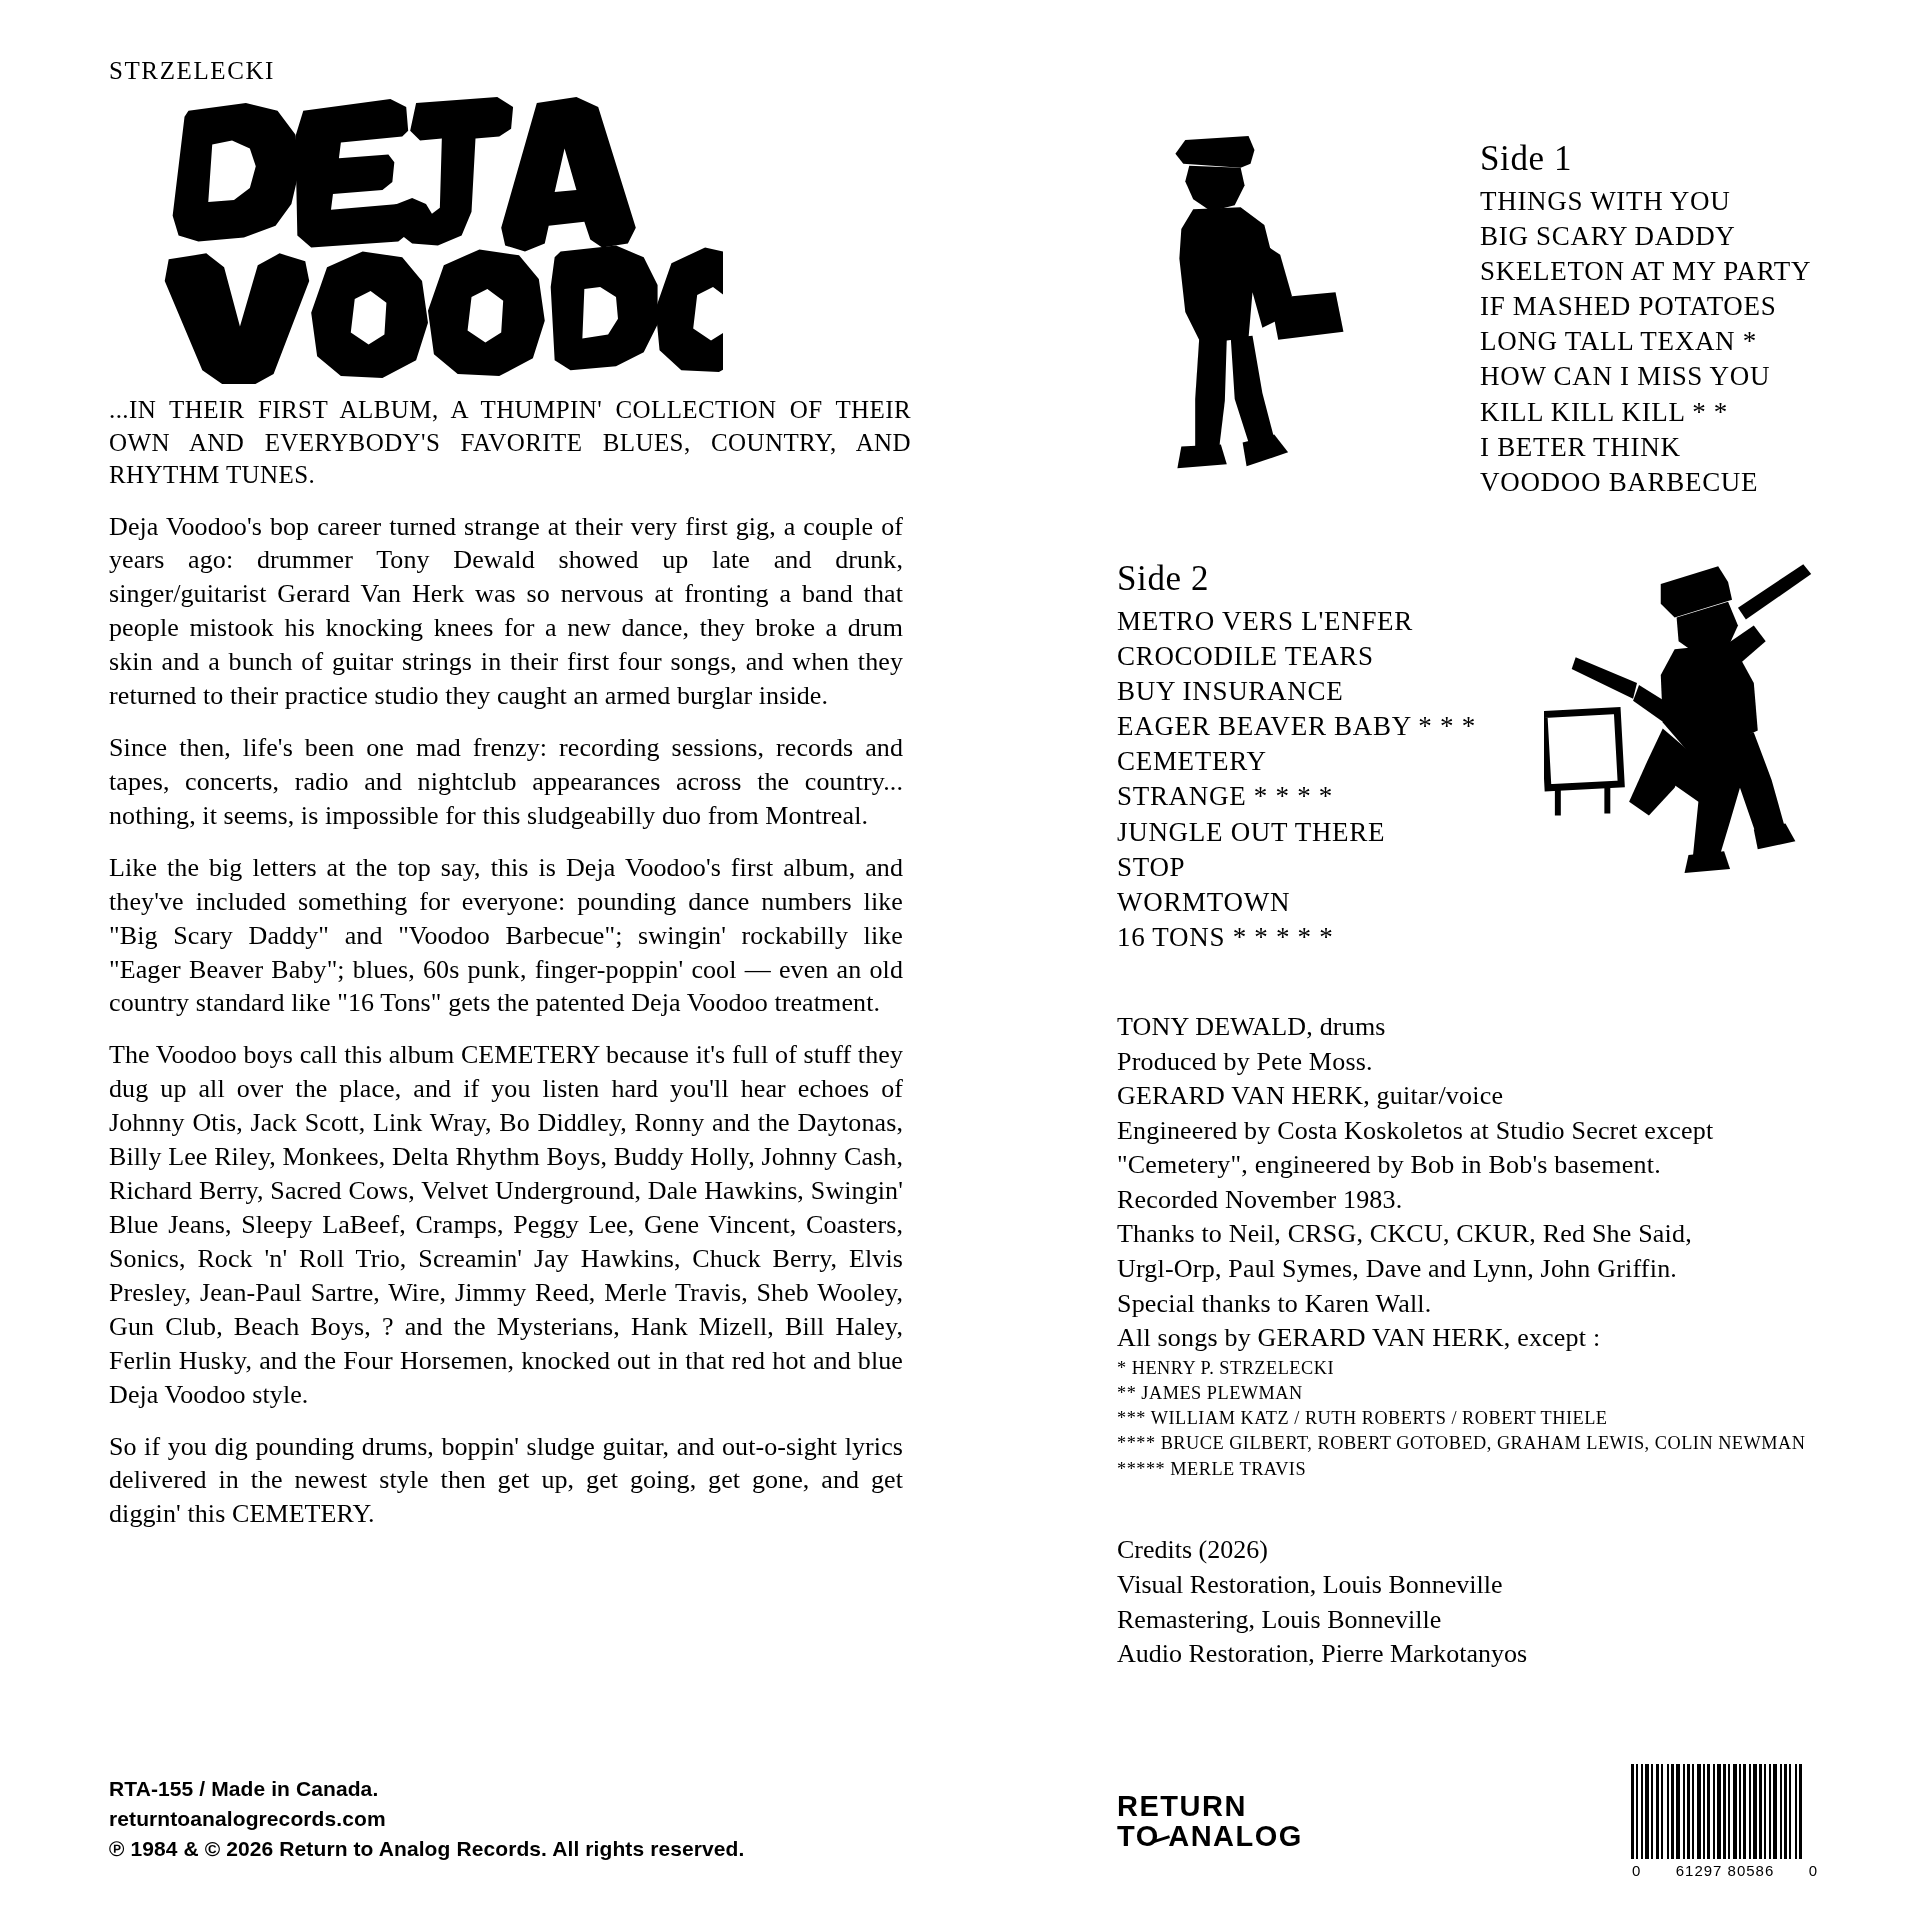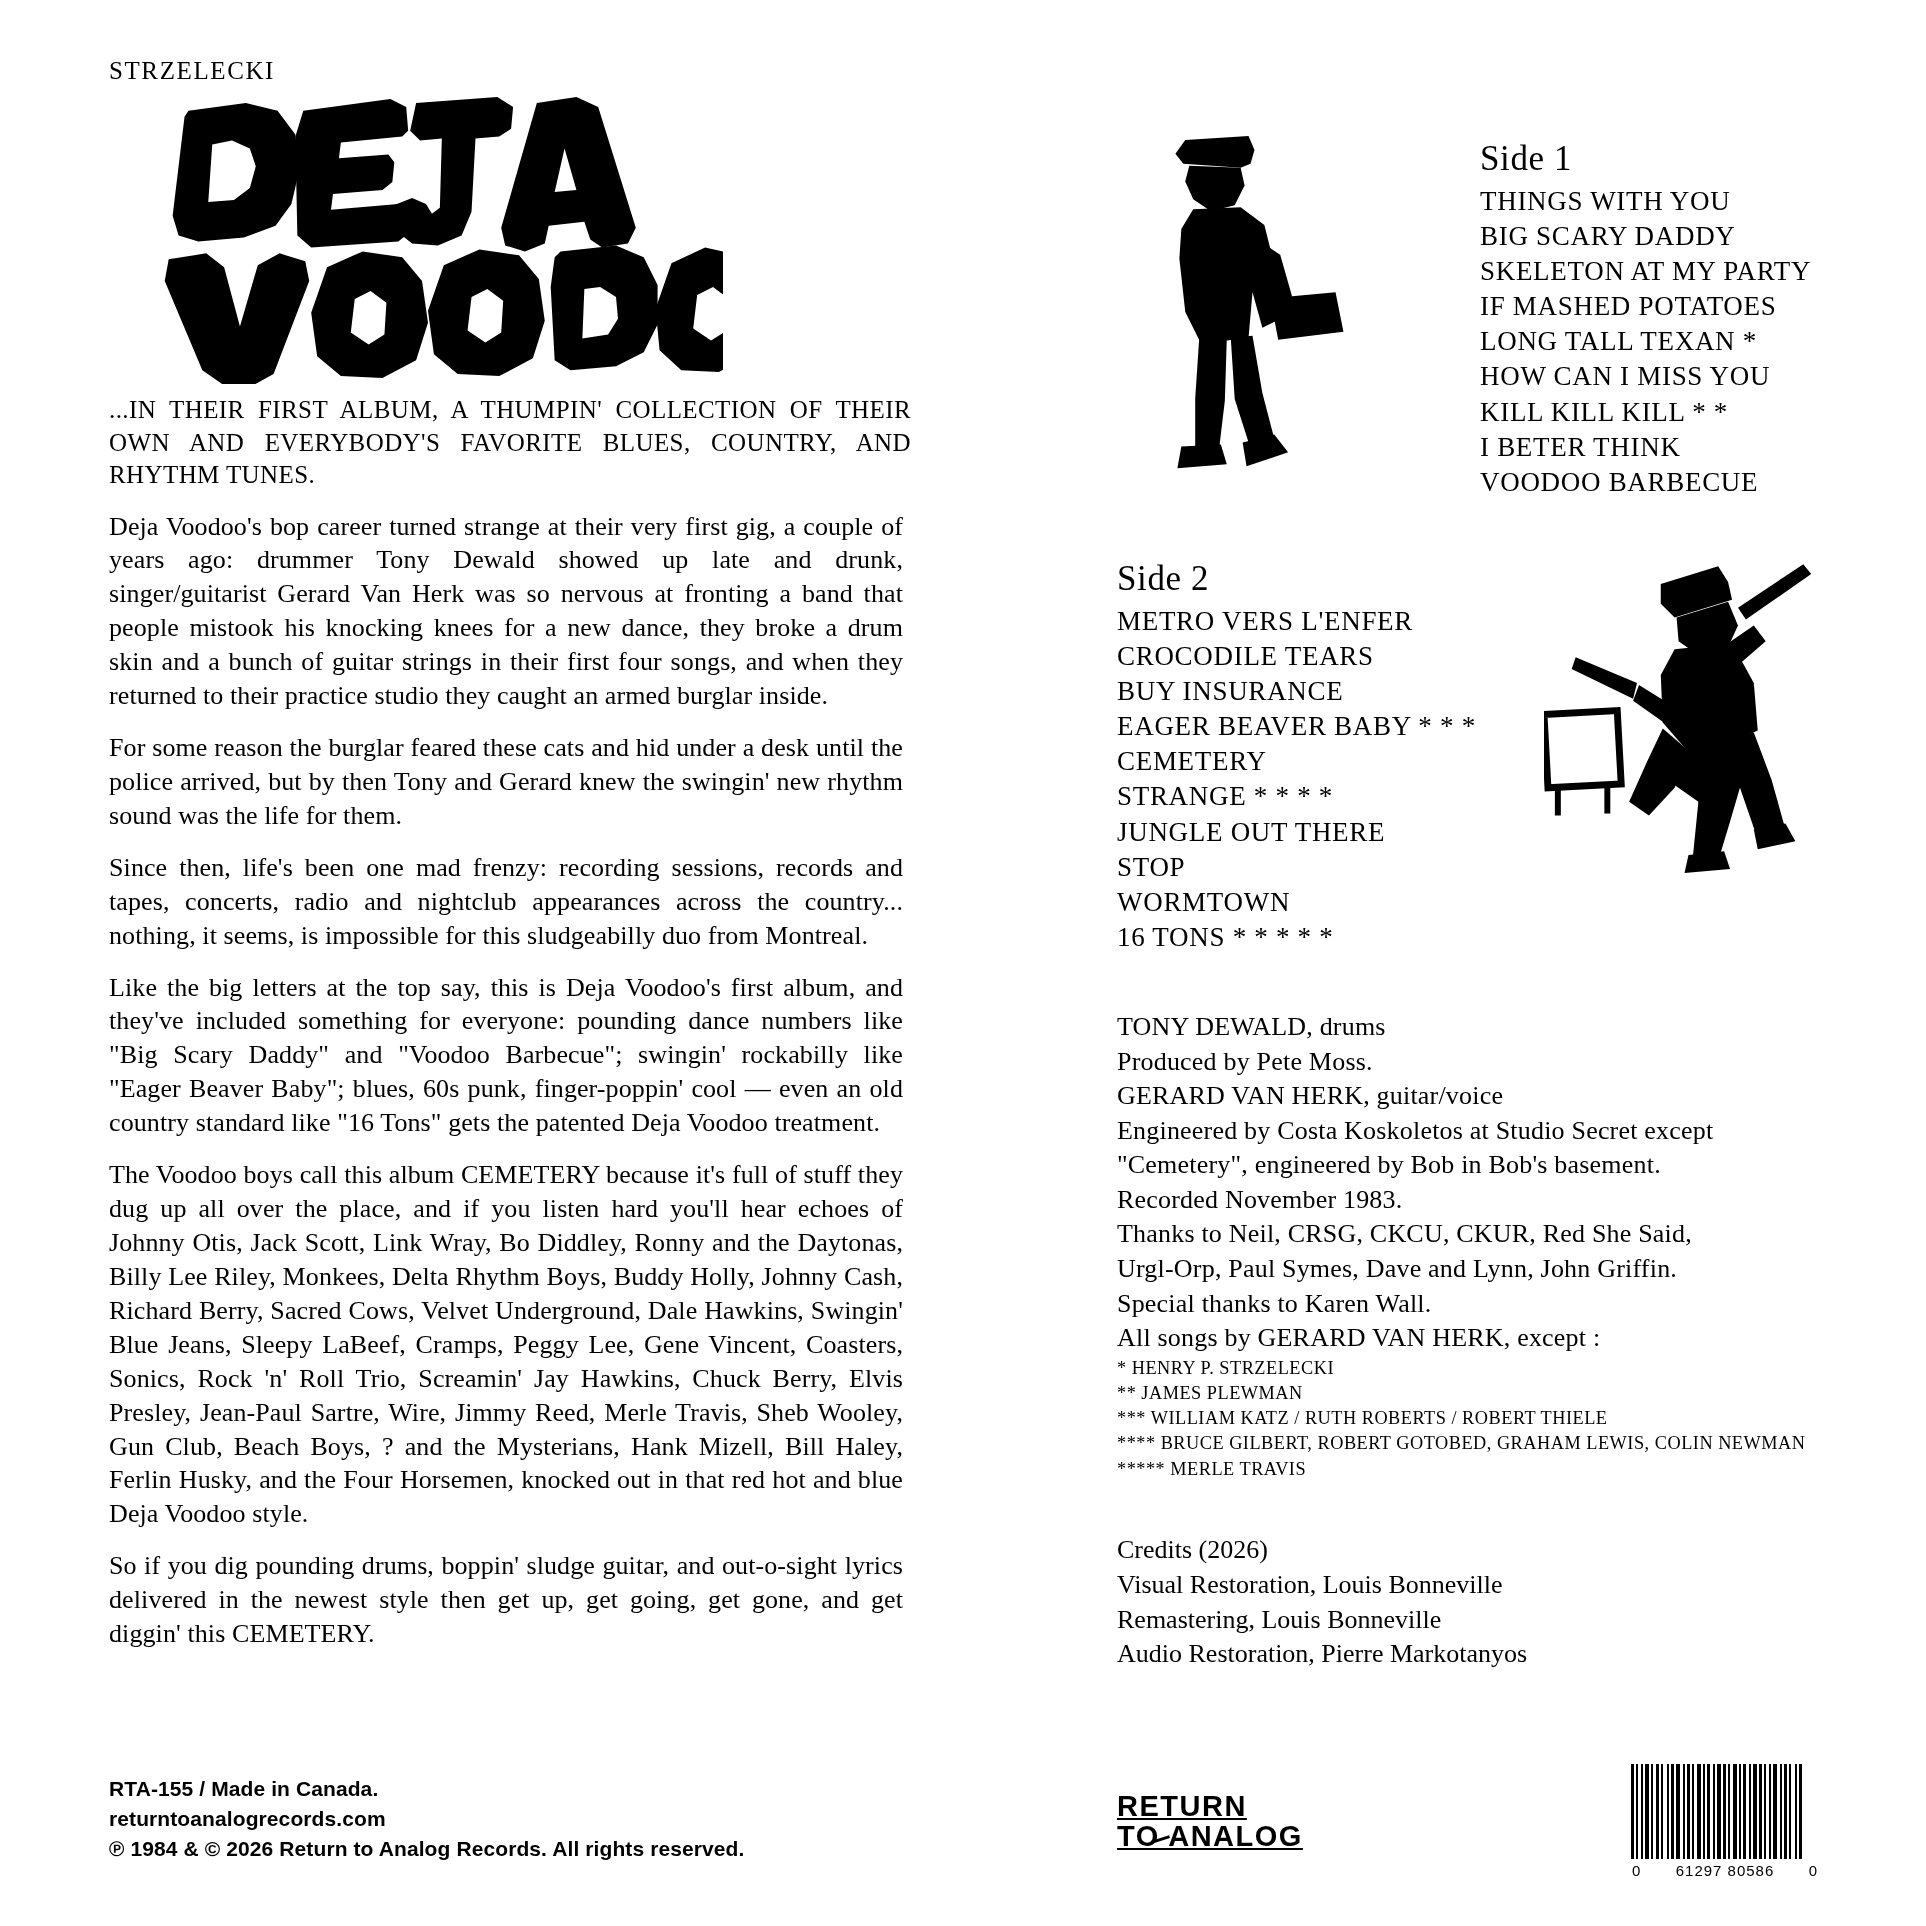--- a/index.html
+++ b/index.html
@@ -133,21 +133,20 @@
   }
   .logo-ra {
     position: absolute;
     left: 1117px;
     top: 1792px;
     font-family: "Liberation Sans", sans-serif;
     font-weight: bold;
     font-size: 29px;
     line-height: 1.02;
     letter-spacing: 1.5px;
-    text-decoration: underline;
   }
   .logo-ra .ra2 { position: relative; }
   .logo-ra .ra2 .strike {
     position: absolute;
     left: 34px;
     top: 16px;
     width: 19px;
     height: 3px;
     background: #000;
     transform: rotate(-18deg);
@@ -220,21 +219,20 @@
 
           <path d="M548 168 L582 152 L618 160 L636 184 L640 224 L628 260 L596 278 L558 276 L536 256 L532 214 Z
                    M574 200 L570 234 L588 246 L604 236 L606 204 L590 192 Z"></path>
         </g>
       </svg>
     </div>
 
     <p class="blurb">...IN THEIR FIRST ALBUM, A THUMPIN' COLLECTION OF THEIR OWN AND EVERYBODY'S FAVORITE BLUES, COUNTRY, AND RHYTHM TUNES.</p>
 
     <p class="para">Deja Voodoo's bop career turned strange at their very first gig, a couple of years ago: drummer Tony Dewald showed up late and drunk, singer/guitarist Gerard Van Herk was so nervous at fronting a band that people mistook his knocking knees for a new dance, they broke a drum skin and a bunch of guitar strings in their first four songs, and when they returned to their practice studio they caught an armed burglar inside.</p>
-    <p class="para">For some reason the burglar feared these cats and hid under a desk until the police arrived, but by then Tony and Gerard knew the swingin' new rhythm sound was the life for them.</p>
     <p class="para">Since then, life's been one mad frenzy: recording sessions, records and tapes, concerts, radio and nightclub appearances across the country... nothing, it seems, is impossible for this sludgeabilly duo from Montreal.</p>
     <p class="para">Like the big letters at the top say, this is Deja Voodoo's first album, and they've included something for everyone: pounding dance numbers like "Big Scary Daddy" and "Voodoo Barbecue"; swingin' rockabilly like "Eager Beaver Baby"; blues, 60s punk, finger-poppin' cool — even an old country standard like "16 Tons" gets the patented Deja Voodoo treatment.</p>
     <p class="para">The Voodoo boys call this album CEMETERY because it's full of stuff they dug up all over the place, and if you listen hard you'll hear echoes of Johnny Otis, Jack Scott, Link Wray, Bo Diddley, Ronny and the Daytonas, Billy Lee Riley, Monkees, Delta Rhythm Boys, Buddy Holly, Johnny Cash, Richard Berry, Sacred Cows, Velvet Underground, Dale Hawkins, Swingin' Blue Jeans, Sleepy LaBeef, Cramps, Peggy Lee, Gene Vincent, Coasters, Sonics, Rock 'n' Roll Trio, Screamin' Jay Hawkins, Chuck Berry, Elvis Presley, Jean-Paul Sartre, Wire, Jimmy Reed, Merle Travis, Sheb Wooley, Gun Club, Beach Boys, ? and the Mysterians, Hank Mizell, Bill Haley, Ferlin Husky, and the Four Horsemen, knocked out in that red hot and blue Deja Voodoo style.</p>
     <p class="para">So if you dig pounding drums, boppin' sludge guitar, and out-o-sight lyrics delivered in the newest style then get up, get going, get gone, and get diggin' this CEMETERY.</p>
   </div>
 
   <div class="fig-walker">
     <svg width="257" height="356" viewBox="0 0 260 360" xmlns="http://www.w3.org/2000/svg">
       <g fill="#000">
 

